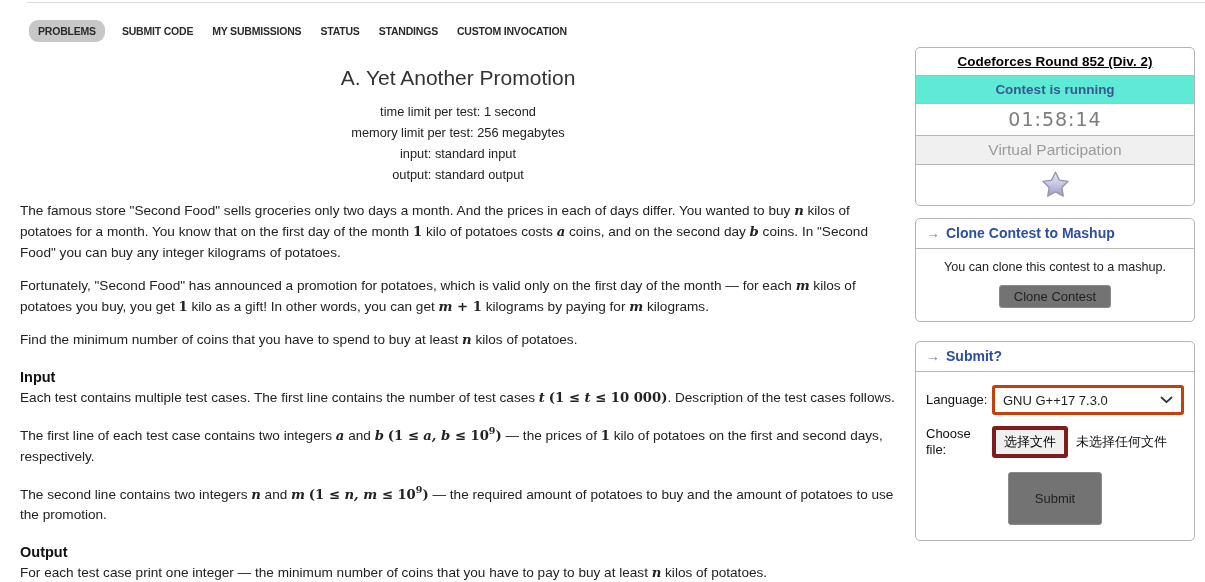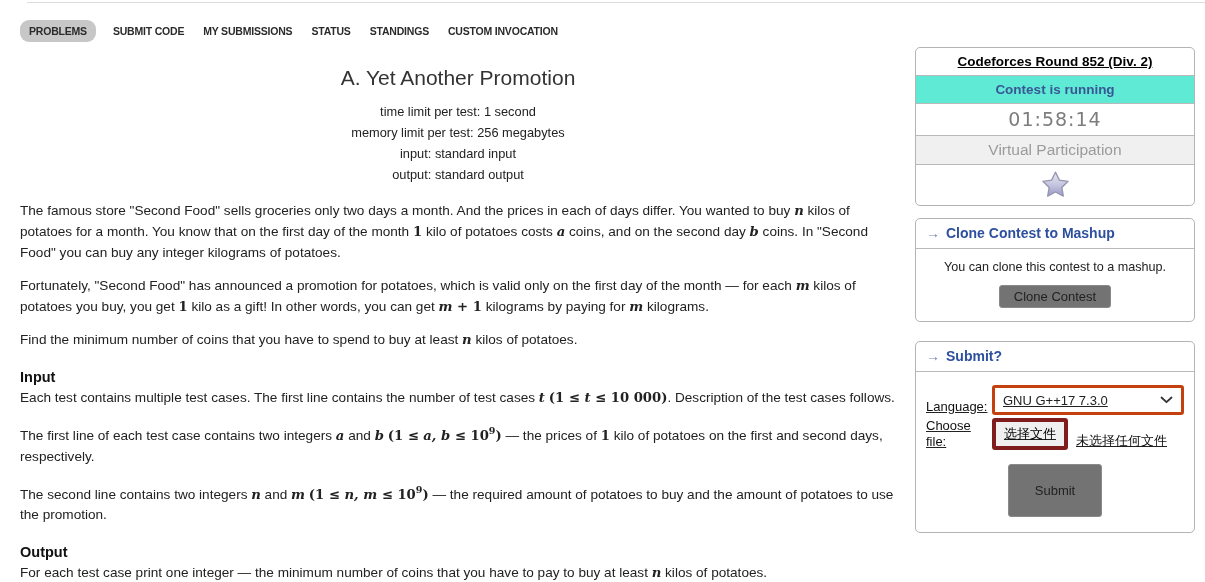--- a/index.html
+++ b/index.html
@@ -4,21 +4,21 @@
 <style>
   html,body{margin:0;padding:0;}
   body{
     width:1205px;height:582px;position:relative;overflow:hidden;
     background:#ffffff;color:#222;
     font-family:"Liberation Sans",sans-serif;
   }
   .top-rule{position:absolute;top:2px;left:27px;right:0;height:1px;background:#dedede;}
 
   
-  .nav{position:absolute;top:20px;left:20px;display:flex;align-items:center;gap:15px;}
+  .nav{position:absolute;top:20px;left:29px;display:flex;align-items:center;gap:15px;}
   .tab{
     font-weight:700;font-size:10.5px;letter-spacing:-0.2px;color:#2a2a2a;
     padding:5px 2px;cursor:pointer;white-space:nowrap;text-decoration:none;
   }
   .tab.active{background:#c7c7c7;border-radius:9px;padding:5px 9px;}
 
   
   .main{position:absolute;left:20px;top:58px;width:876px;}
   .head{text-align:center;}
   .ptitle{font-size:21px;font-weight:400;color:#333;margin:8px 0 11px;}
@@ -52,21 +52,21 @@
     font-weight:700;font-size:14px;color:#2c4f9e;text-align:left;
   }
   .bhead .arrow{color:#7585ad;font-weight:400;margin-right:6px;}
   .bbody{padding:11px 8px 13px;text-align:center;font-size:12.6px;color:#222;}
   .btn{
     display:inline-block;border:1px solid #8a8a8a;background:#737373;
     border-radius:3px;padding:3px 14px;font-size:13px;color:#222;cursor:pointer;
     font-family:"Liberation Sans",sans-serif;
   }
   .form{padding:13px 10px 15px;text-align:left;}
-  .frow{display:flex;align-items:flex-end;margin-bottom:3px;text-decoration:underline;}
+  .frow{display:flex;align-items:center;margin-bottom:11px;}
   .flabel{width:66px;flex:none;font-size:13px;color:#111;line-height:16px;}
   .select{
     flex:1;height:24px;border:3px solid #c2410c;border-radius:3px;background:#fff;
     display:flex;align-items:center;justify-content:space-between;
     padding:0 8px;font-size:13px;cursor:pointer;
   }
   .filebtn{border:4px solid #7f1d1d;background:#f0f0f0;border-radius:3px;
     padding:3px 8px;font-size:13px;cursor:pointer;white-space:nowrap;
     font-family:"Liberation Sans",sans-serif;}
   .filestatus{margin-left:8px;font-size:13px;color:#111;white-space:nowrap;}

